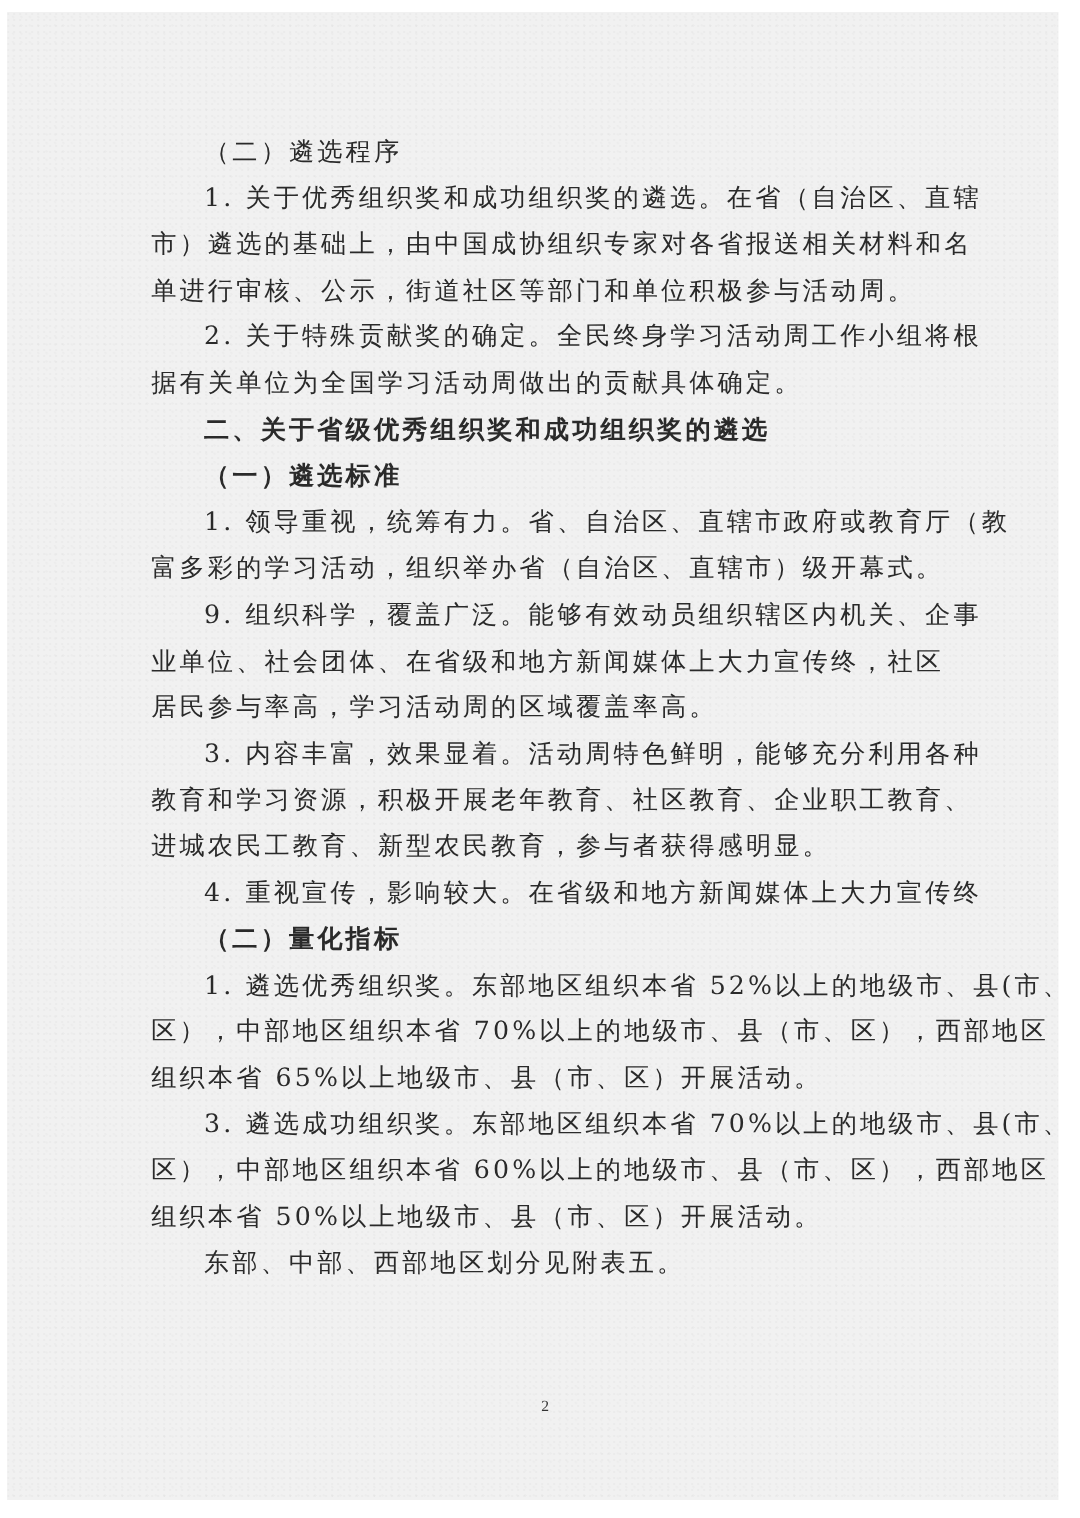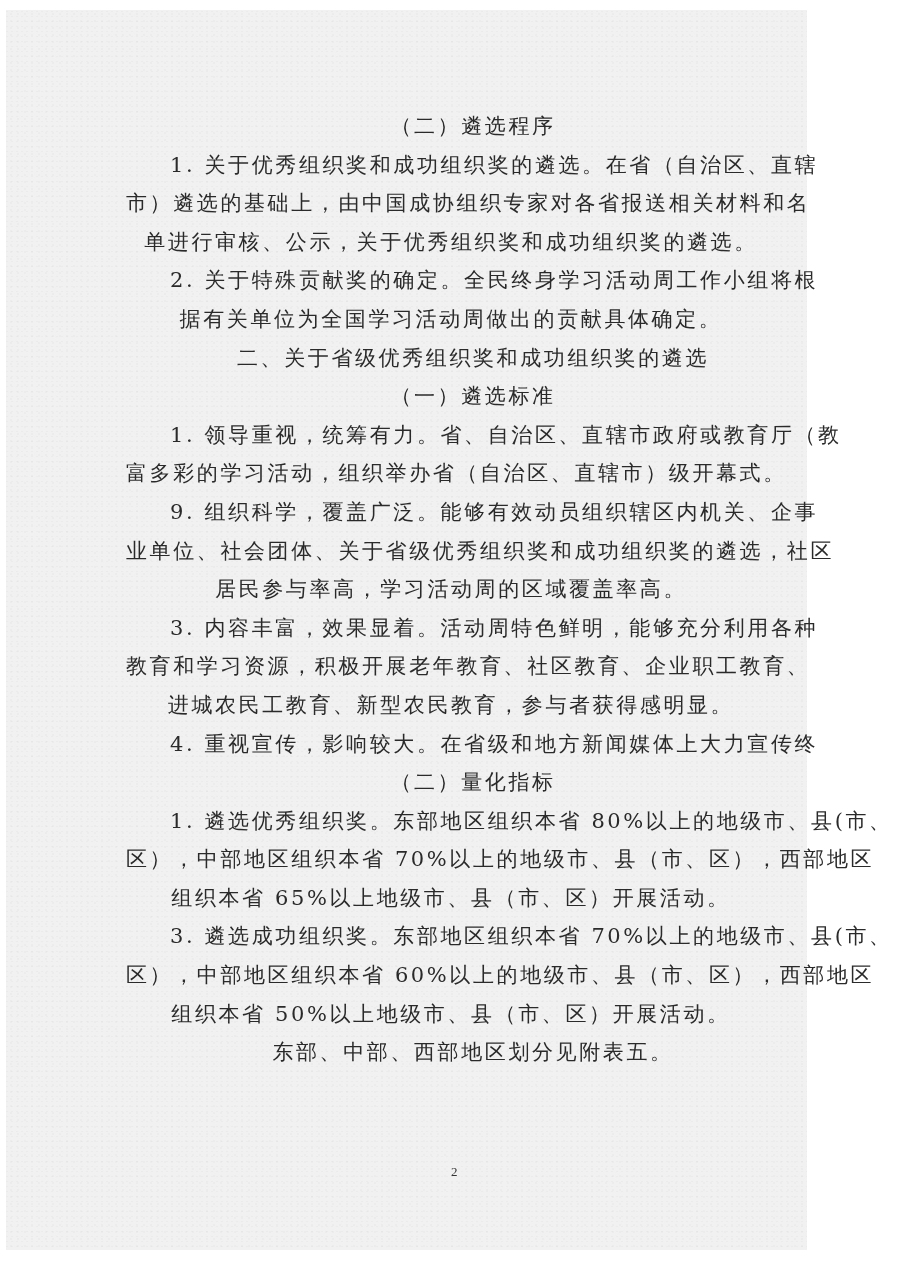--- a/index.html
+++ b/index.html
@@ -1,64 +1,63 @@
 <!DOCTYPE html>
 <html><head>
 <meta charset="utf-8">
 <style>
   html, body { margin: 0; padding: 0; background: #ffffff; }
   body { width: 900px; height: 1265px; position: relative; overflow: hidden; }
   .page {
-    position: absolute; left: 6px; top: 10px; width: 801px; height: 1240px;
+    position: absolute; left: 6px; top: 10px; width: 876px; height: 1240px;
     background: #f1f1f1;
     background-image:
       radial-gradient(circle at 20% 30%, rgba(0,0,0,0.025) 0 1px, transparent 1px),
       radial-gradient(circle at 70% 60%, rgba(0,0,0,0.02) 0 1px, transparent 1px);
     background-size: 5px 5px, 7px 7px;
-    text-align: center;
   }
   .content {
     position: absolute; left: 120px; top: 97px; width: 650px;
     font-family: "DejaVu Serif", serif;
     color: #2a2a2a;
     font-size: 21px;
     letter-spacing: 2.6px;
   }
   .line { height: 38.6px; line-height: 38.6px; white-space: nowrap; }
   .indent { padding-left: 44px; }
-  .bold { font-weight: normal; }
+  .bold { font-weight: bold; }
   .page-number {
     position: absolute; left: 445px; top: 1154px;
     font-family: "Liberation Serif", serif; font-size: 13px; color: #333;
   }
 </style>
 </head>
 <body>
 
 <div class="page">
   <div class="content">
     <div class="line indent">（二）遴选程序</div>
     <div class="line indent">1. 关于优秀组织奖和成功组织奖的遴选。在省（自治区、直辖</div>
     <div class="line">市）遴选的基础上，由中国成协组织专家对各省报送相关材料和名</div>
-    <div class="line">单进行审核、公示，关于优秀组织奖和成功组织奖的遴选。</div>
+    <div class="line">单进行审核、公示，街道社区等部门和单位积极参与活动周。</div>
     <div class="line indent">2. 关于特殊贡献奖的确定。全民终身学习活动周工作小组将根</div>
     <div class="line">据有关单位为全国学习活动周做出的贡献具体确定。</div>
     <div class="line indent bold">二、关于省级优秀组织奖和成功组织奖的遴选</div>
     <div class="line indent bold">（一）遴选标准</div>
     <div class="line indent">1. 领导重视，统筹有力。省、自治区、直辖市政府或教育厅（教</div>
     <div class="line">富多彩的学习活动，组织举办省（自治区、直辖市）级开幕式。</div>
     <div class="line indent">9. 组织科学，覆盖广泛。能够有效动员组织辖区内机关、企事</div>
-    <div class="line">业单位、社会团体、关于省级优秀组织奖和成功组织奖的遴选，社区</div>
+    <div class="line">业单位、社会团体、在省级和地方新闻媒体上大力宣传终，社区</div>
     <div class="line">居民参与率高，学习活动周的区域覆盖率高。</div>
     <div class="line indent">3. 内容丰富，效果显着。活动周特色鲜明，能够充分利用各种</div>
     <div class="line">教育和学习资源，积极开展老年教育、社区教育、企业职工教育、</div>
     <div class="line">进城农民工教育、新型农民教育，参与者获得感明显。</div>
     <div class="line indent">4. 重视宣传，影响较大。在省级和地方新闻媒体上大力宣传终</div>
     <div class="line indent bold">（二）量化指标</div>
-    <div class="line indent">1. 遴选优秀组织奖。东部地区组织本省 80%以上的地级市、县(市、</div>
+    <div class="line indent">1. 遴选优秀组织奖。东部地区组织本省 52%以上的地级市、县(市、</div>
     <div class="line">区），中部地区组织本省 70%以上的地级市、县（市、区），西部地区</div>
     <div class="line">组织本省 65%以上地级市、县（市、区）开展活动。</div>
     <div class="line indent">3. 遴选成功组织奖。东部地区组织本省 70%以上的地级市、县(市、</div>
     <div class="line">区），中部地区组织本省 60%以上的地级市、县（市、区），西部地区</div>
     <div class="line">组织本省 50%以上地级市、县（市、区）开展活动。</div>
     <div class="line indent">东部、中部、西部地区划分见附表五。</div>
   </div>
   <div class="page-number">2</div>
 </div>
 

